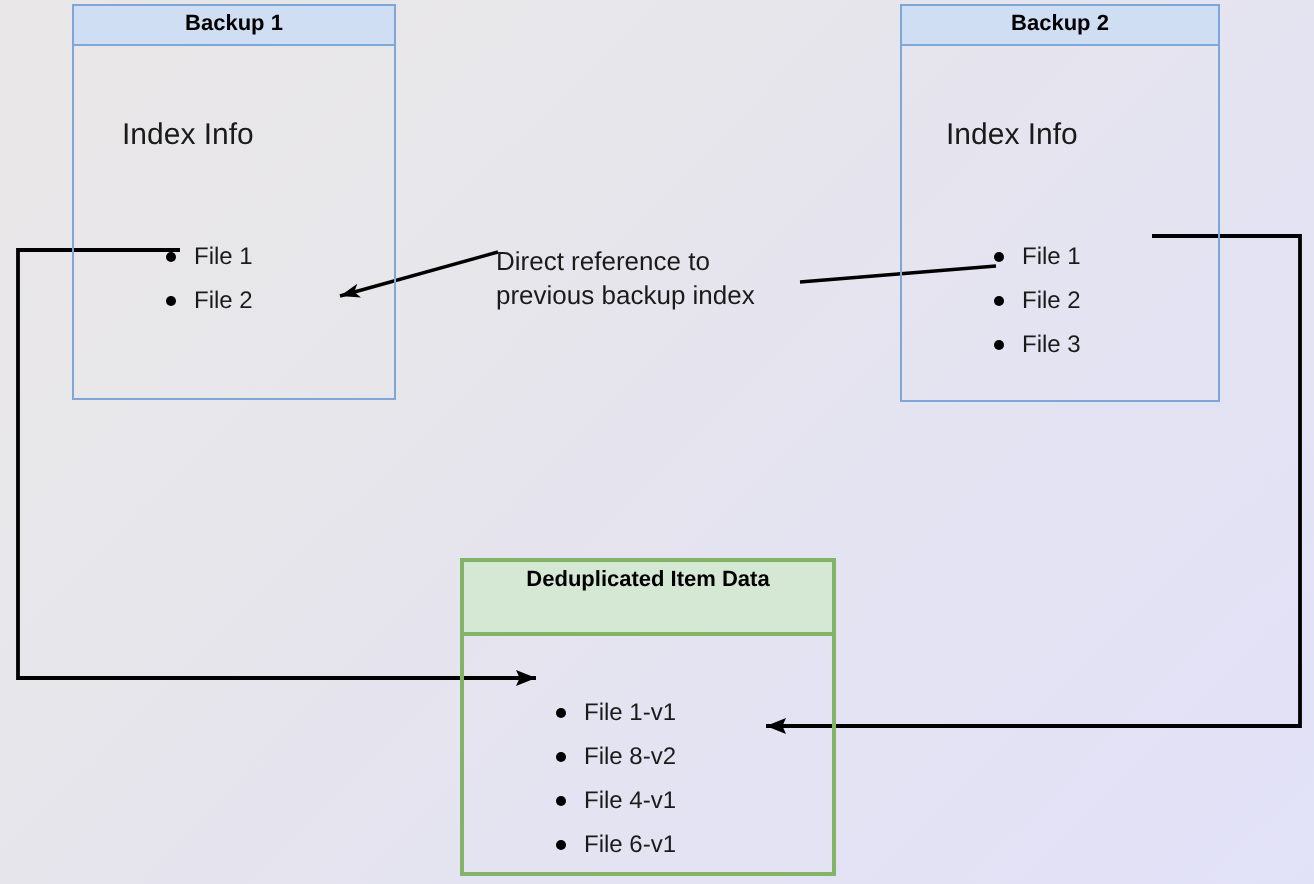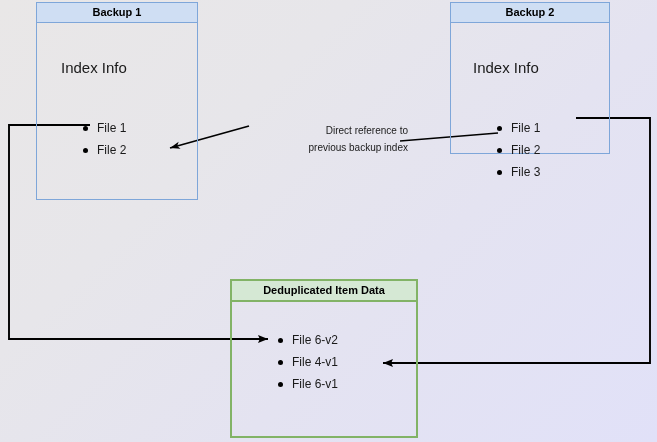--- a/index.html
+++ b/index.html
@@ -43,21 +43,21 @@
   .box-blue .box-header {
     background: #cfdef3;
     border-bottom: 1px solid #7ea6d9;
   }
   .box-blue .box-body { background: transparent; }
 
   .box-green { border: 2px solid #82b366; }
   .box-green .box-header {
     background: #d5e8d4;
     border-bottom: 2px solid #82b366;
-    height: 21px;
+    height: 37px;
     line-height: 19px;
   }
   .box-green .box-body { background: transparent; }
 
   
   .index-label {
     position: absolute;
     font-size: 15px;
     color: #1a1a1a;
     white-space: nowrap;
@@ -83,24 +83,24 @@
     top: 9px;
     width: 5px;
     height: 5px;
     border-radius: 50%;
     background: #000000;
   }
 
   
   .annotation {
     position: absolute;
-    font-size: 10px;
+    font-size: 13px;
     color: #1a1a1a;
     line-height: 17px;
-    text-align: right;
+    text-align: left;
     white-space: pre-line;
   }
 
   
   #connectors {
     position: absolute;
     left: 0;
     top: 0;
     width: 657px;
     height: 442px;
@@ -143,37 +143,38 @@
     <div class="box-header">Backup 1</div>
     <div class="box-body" style="height:176px;">
       <div class="index-label" style="left:24px; top:36px;">Index Info</div>
       <ul class="file-list" style="left:44px; top:94px;">
         <li>File 1</li>
         <li>File 2</li>
       </ul>
     </div>
   </div>
 
-  <div class="box box-blue" style="left:450px; top:2px; width:160px; height:152px;">
+  <div class="box box-blue" style="left:450px; top:2px; width:160px; height:199px;">
     <div class="box-header">Backup 2</div>
     <div class="box-body" style="height:176px;">
       <div class="index-label" style="left:22px; top:36px;">Index Info</div>
       <ul class="file-list" style="left:44px; top:94px;">
         <li>File 1</li>
         <li>File 2</li>
         <li>File 3</li>
       </ul>
     </div>
   </div>
 
   <div class="box box-green" style="left:230px; top:279px; width:188px; height:159px;">
     <div class="box-header">Deduplicated Item Data</div>
     <div class="box-body" style="height:134px;">
       <ul class="file-list" style="left:44px; top:27px;">
-        <li>File 6-v2</li>
+        <li>File 1-v1</li>
+        <li>File 8-v2</li>
         <li>File 4-v1</li>
         <li>File 6-v1</li>
       </ul>
     </div>
   </div>
 
   <div class="annotation" style="left:248px; top:122px; width:160px;">Direct reference to
 previous backup index</div>
 
 </div>

